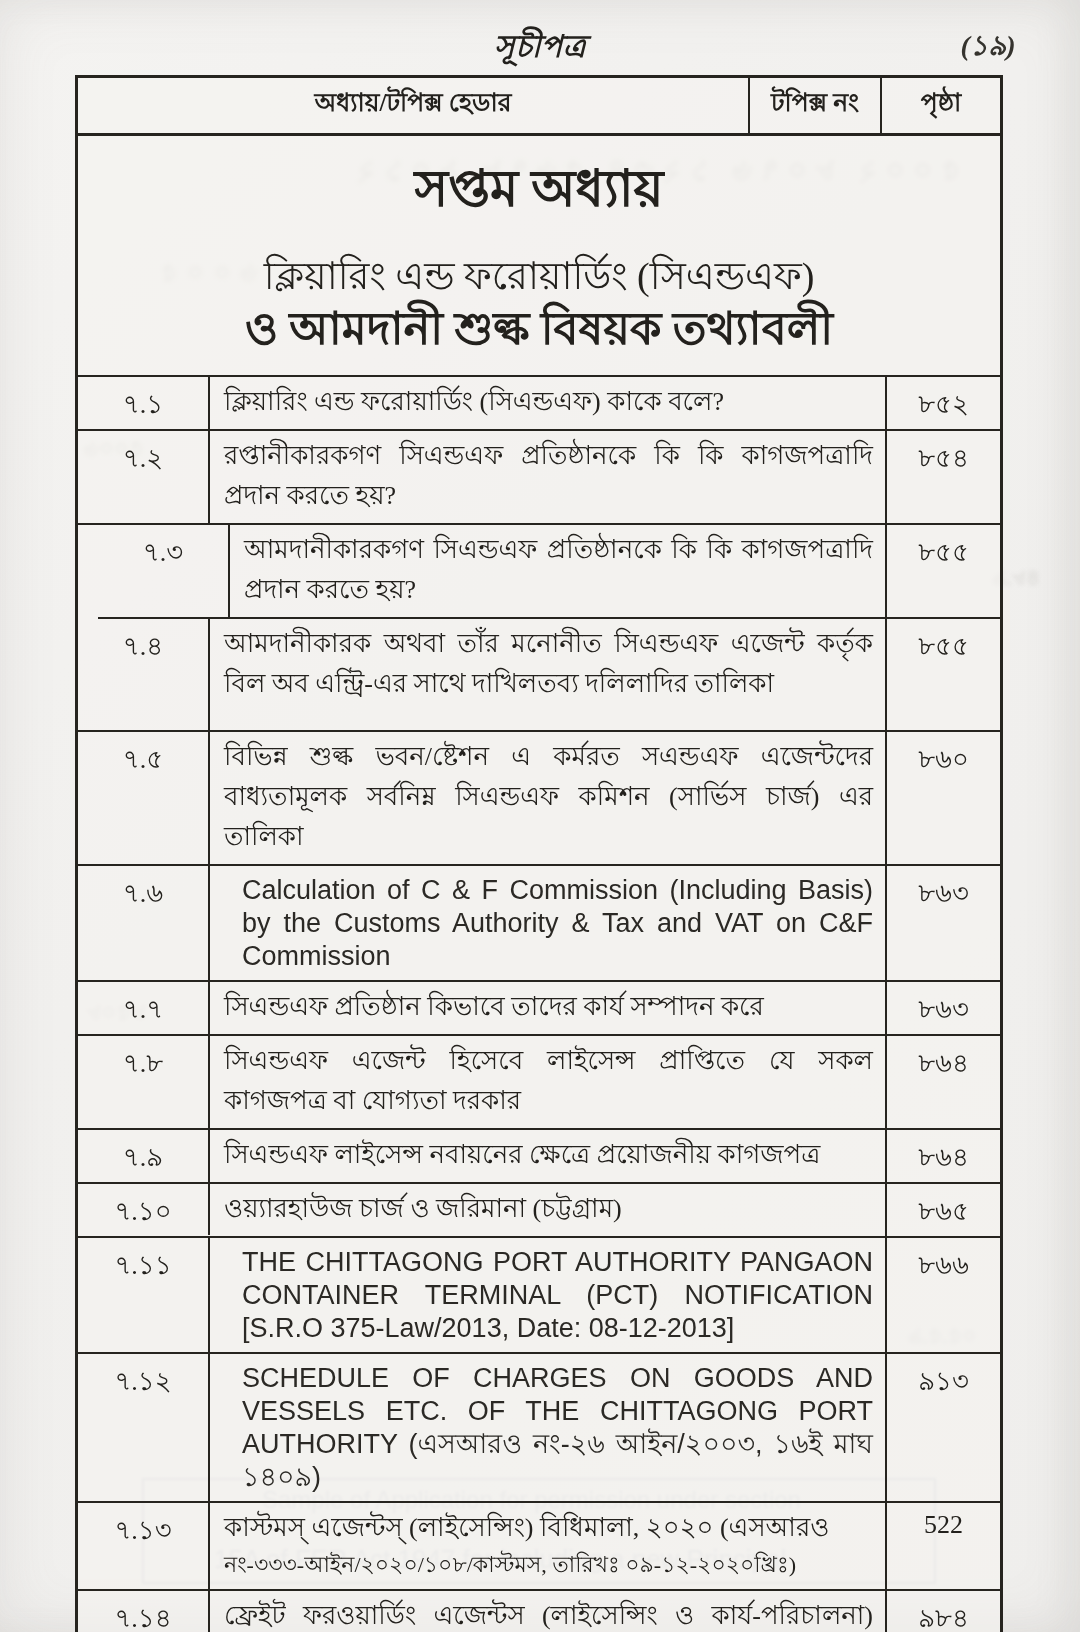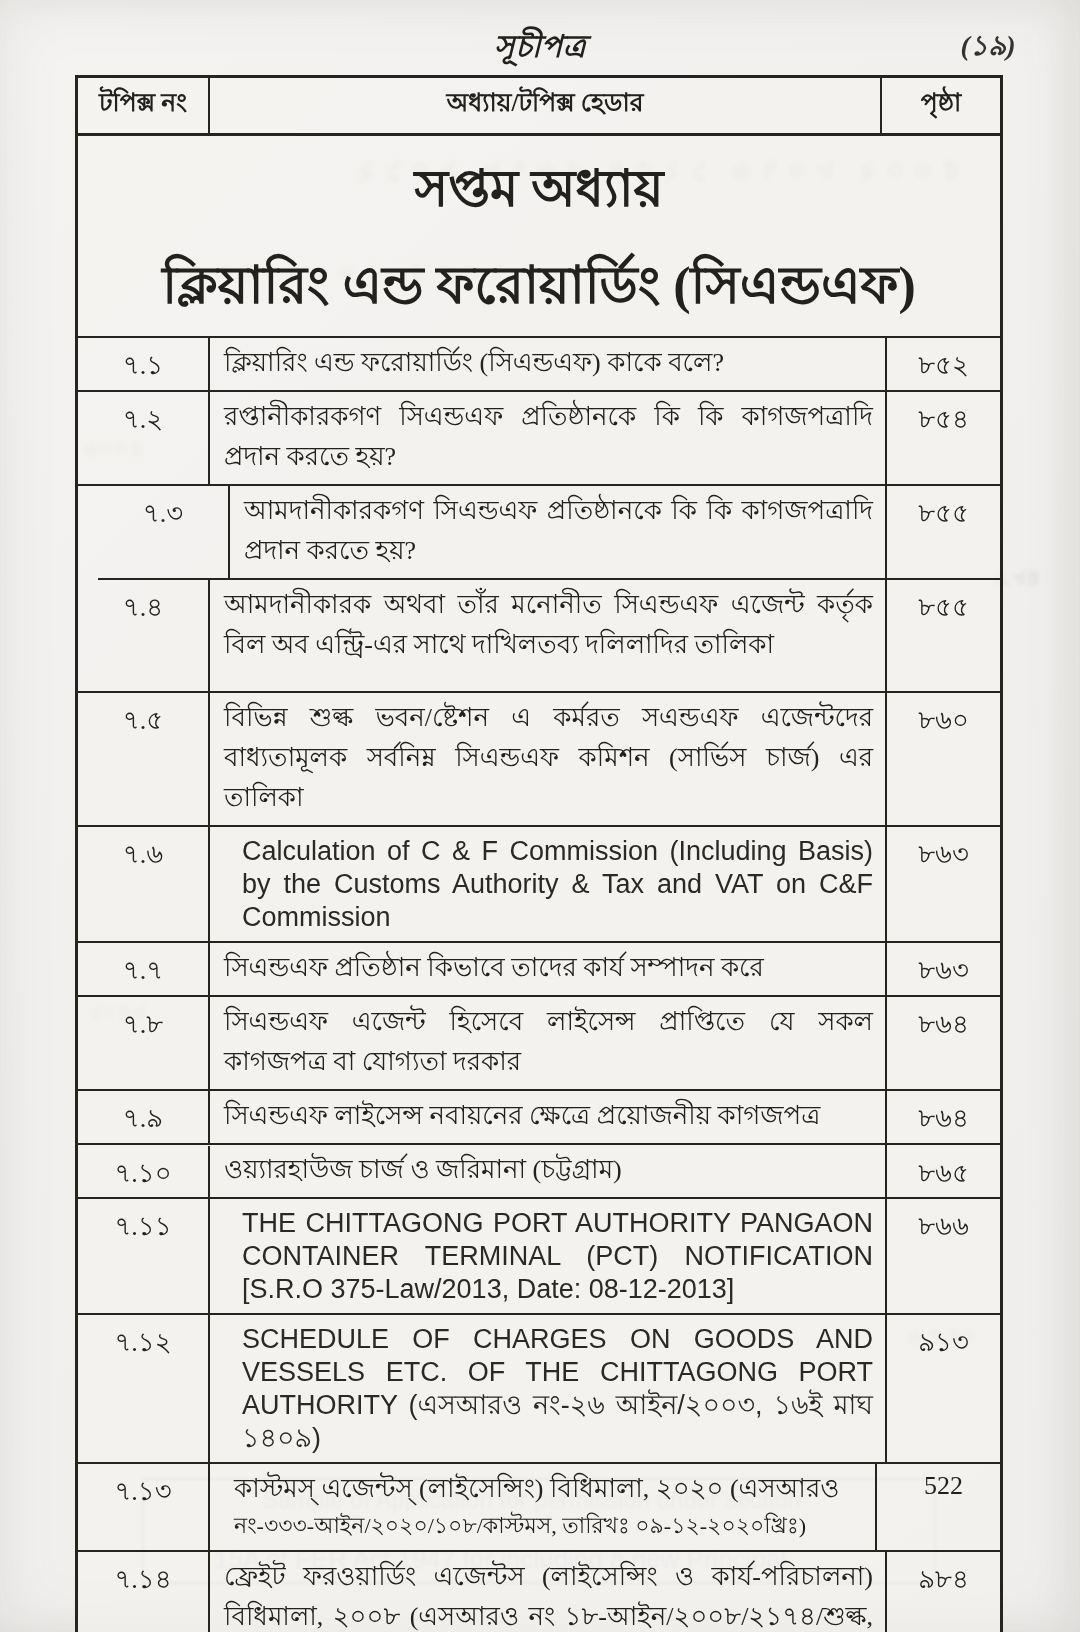--- a/index.html
+++ b/index.html
@@ -50,21 +50,21 @@
     padding:5px 4px 7px;box-sizing:border-box;
   }
   .hcell.h-no{width:132px;border-right:2px solid #26241f;}
   .hcell.h-topic{flex:1;border-right:2px solid #26241f;}
   .hcell.h-page{width:118px;}
   .chapter-block{
     border-bottom:2px solid #26241f;text-align:center;
     padding:14px 8px 18px;box-sizing:border-box;
   }
   .chapter-title{font-size:51px;font-weight:bold;margin-bottom:18px;}
-  .chapter-sub1{font-size:52px;font-weight:bold;line-height:1.25;}
+  .chapter-sub1{font-size:38px;font-weight:normal;line-height:1.25;}
   .chapter-sub2{font-size:45px;font-weight:bold;line-height:1.25;}
   .trow{display:flex;border-bottom:2px solid #26241f;box-sizing:border-box;}
   .trow:last-child{border-bottom:none;}
   .cell{box-sizing:border-box;}
   .cell.no{
     width:132px;border-right:2px solid #26241f;
     text-align:center;font-size:26px;padding-top:7px;
   }
   .cell.topic{
     flex:1;border-right:2px solid #26241f;
@@ -83,21 +83,21 @@
   .trow:nth-child(3){min-height:86px;margin-left:20px;}
   .trow:nth-child(4){min-height:113px;}
   .trow:nth-child(5){min-height:125px;}
   .trow:nth-child(6){min-height:96px;}
   .trow:nth-child(7){min-height:45px;}
   .trow:nth-child(8){min-height:78px;}
   .trow:nth-child(9){min-height:45px;}
   .trow:nth-child(10){min-height:41px;align-items:center;}
   .trow:nth-child(11){min-height:93px;}
   .trow:nth-child(12){min-height:130px;}
-  .trow:nth-child(13){min-height:80px;gap:10px;}
+  .trow:nth-child(13){min-height:80px;}
   .trow:nth-child(14){min-height:118px;}
   .trow:nth-child(15){min-height:43px;}
 </style>
 </head>
 <body>
 
 <div class="ghost-layer">
   <div class="ghost-box"></div>
 <div class="ghost-item g0 mir">৫০০২ ৮০৭৬ ১২৩৪ ৫৬৭৮ ৯০১২</div>
     <div class="ghost-item g1 mir">১০০৫ ৩০০৫ ৬০০৫</div>
@@ -109,27 +109,28 @@
     <div class="ghost-item g7">15A of FER Act 1947 for including a new Principal</div>
   </div>
 
 <div class="scan-shade"></div>
 
 <div class="page-title">সূচীপত্র</div>
 <div class="corner-page-number">(১৯)</div>
 
 <div class="toc-table">
   <div class="thead">
+    <div class="hcell h-topic">অধ্যায়/টপিক্স হেডার</div>
     <div class="hcell h-no">টপিক্স নং</div>
-    <div class="hcell h-topic">অধ্যায়/টপিক্স হেডার</div>
     <div class="hcell h-page">পৃষ্ঠা</div>
   </div>
   <div class="chapter-block">
     <div class="chapter-title">সপ্তম অধ্যায়</div>
     <div class="chapter-sub1">ক্লিয়ারিং এন্ড ফরোয়ার্ডিং (সিএন্ডএফ)</div>
+    <div class="chapter-sub2">ও আমদানী শুল্ক বিষয়ক তথ্যাবলী</div>
   </div>
   <div>
       <div class="trow">
         <div class="cell no">৭.১</div>
         <div class="cell topic bn"><span>ক্লিয়ারিং এন্ড ফরোয়ার্ডিং (সিএন্ডএফ) কাকে বলে?</span></div>
         <div class="cell pg">৮৫২</div>
       </div>
       <div class="trow">
         <div class="cell no">৭.২</div>
         <div class="cell topic bn"><span>রপ্তানীকারকগণ সিএন্ডএফ প্রতিষ্ঠানকে কি কি কাগজপত্রাদি প্রদান করতে হয়?</span></div>

